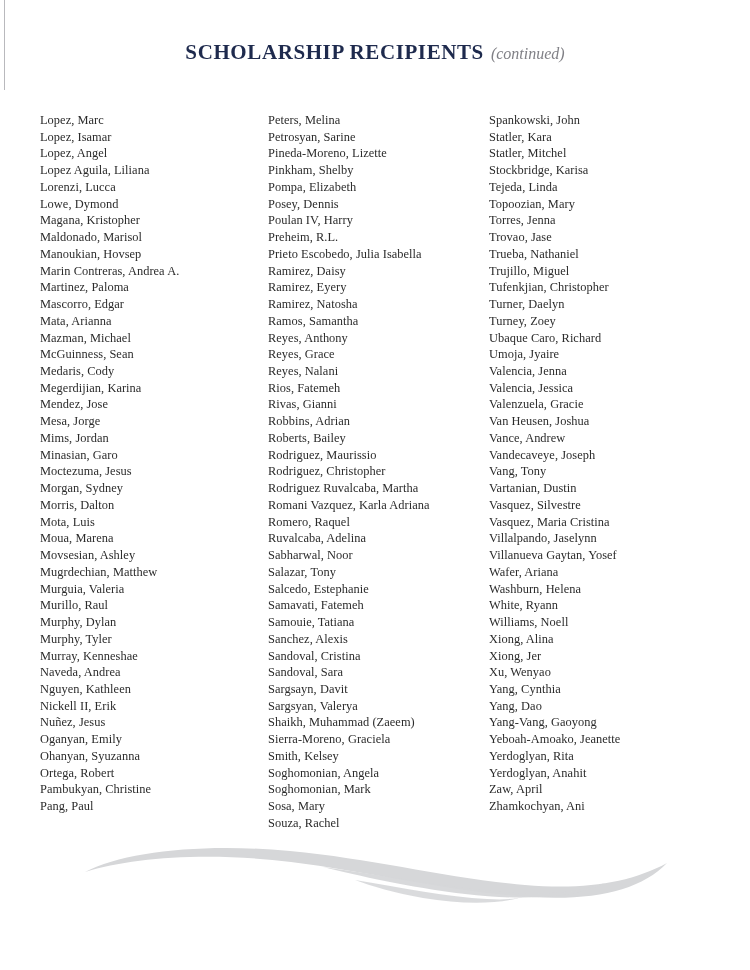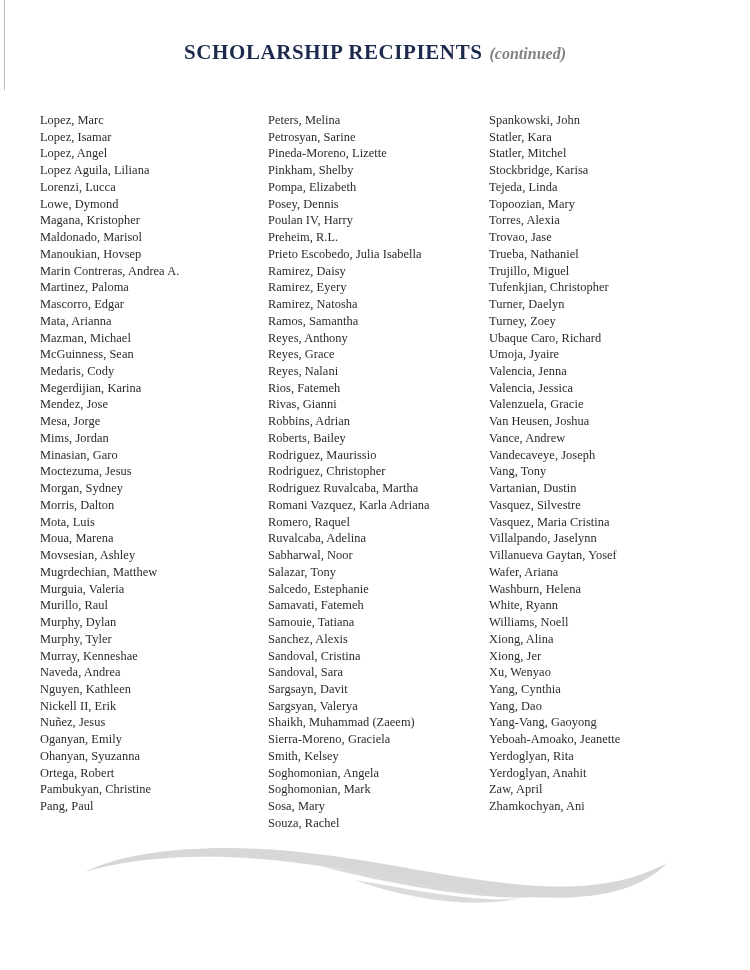--- a/index.html
+++ b/index.html
@@ -46,21 +46,21 @@
     font-size: 21px;
     font-weight: 700;
     letter-spacing: 0.6px;
     color: #1e2a4d;
     vertical-align: baseline;
   }
   .title-continued {
     font-family: "Liberation Serif", "DejaVu Serif", serif;
     font-size: 16px;
     font-style: italic;
-    font-weight: 700;
+    font-weight: 400;
     color: #808086;
     margin-left: 7px;
     vertical-align: baseline;
   }
 
   .columns {
     position: absolute;
     top: 112px;
     left: 0;
     width: 606px;
@@ -192,21 +192,21 @@
         <div class="name-entry">Sosa, Mary</div>
         <div class="name-entry">Souza, Rachel</div>
       </div>
     <div class="column col-3">
         <div class="name-entry">Spankowski, John</div>
         <div class="name-entry">Statler, Kara</div>
         <div class="name-entry">Statler, Mitchel</div>
         <div class="name-entry">Stockbridge, Karisa</div>
         <div class="name-entry">Tejeda, Linda</div>
         <div class="name-entry">Topoozian, Mary</div>
-        <div class="name-entry">Torres, Alexia</div>
+        <div class="name-entry">Torres, Jenna</div>
         <div class="name-entry">Trovao, Jase</div>
         <div class="name-entry">Trueba, Nathaniel</div>
         <div class="name-entry">Trujillo, Miguel</div>
         <div class="name-entry">Tufenkjian, Christopher</div>
         <div class="name-entry">Turner, Daelyn</div>
         <div class="name-entry">Turney, Zoey</div>
         <div class="name-entry">Ubaque Caro, Richard</div>
         <div class="name-entry">Umoja, Jyaire</div>
         <div class="name-entry">Valencia, Jenna</div>
         <div class="name-entry">Valencia, Jessica</div>

